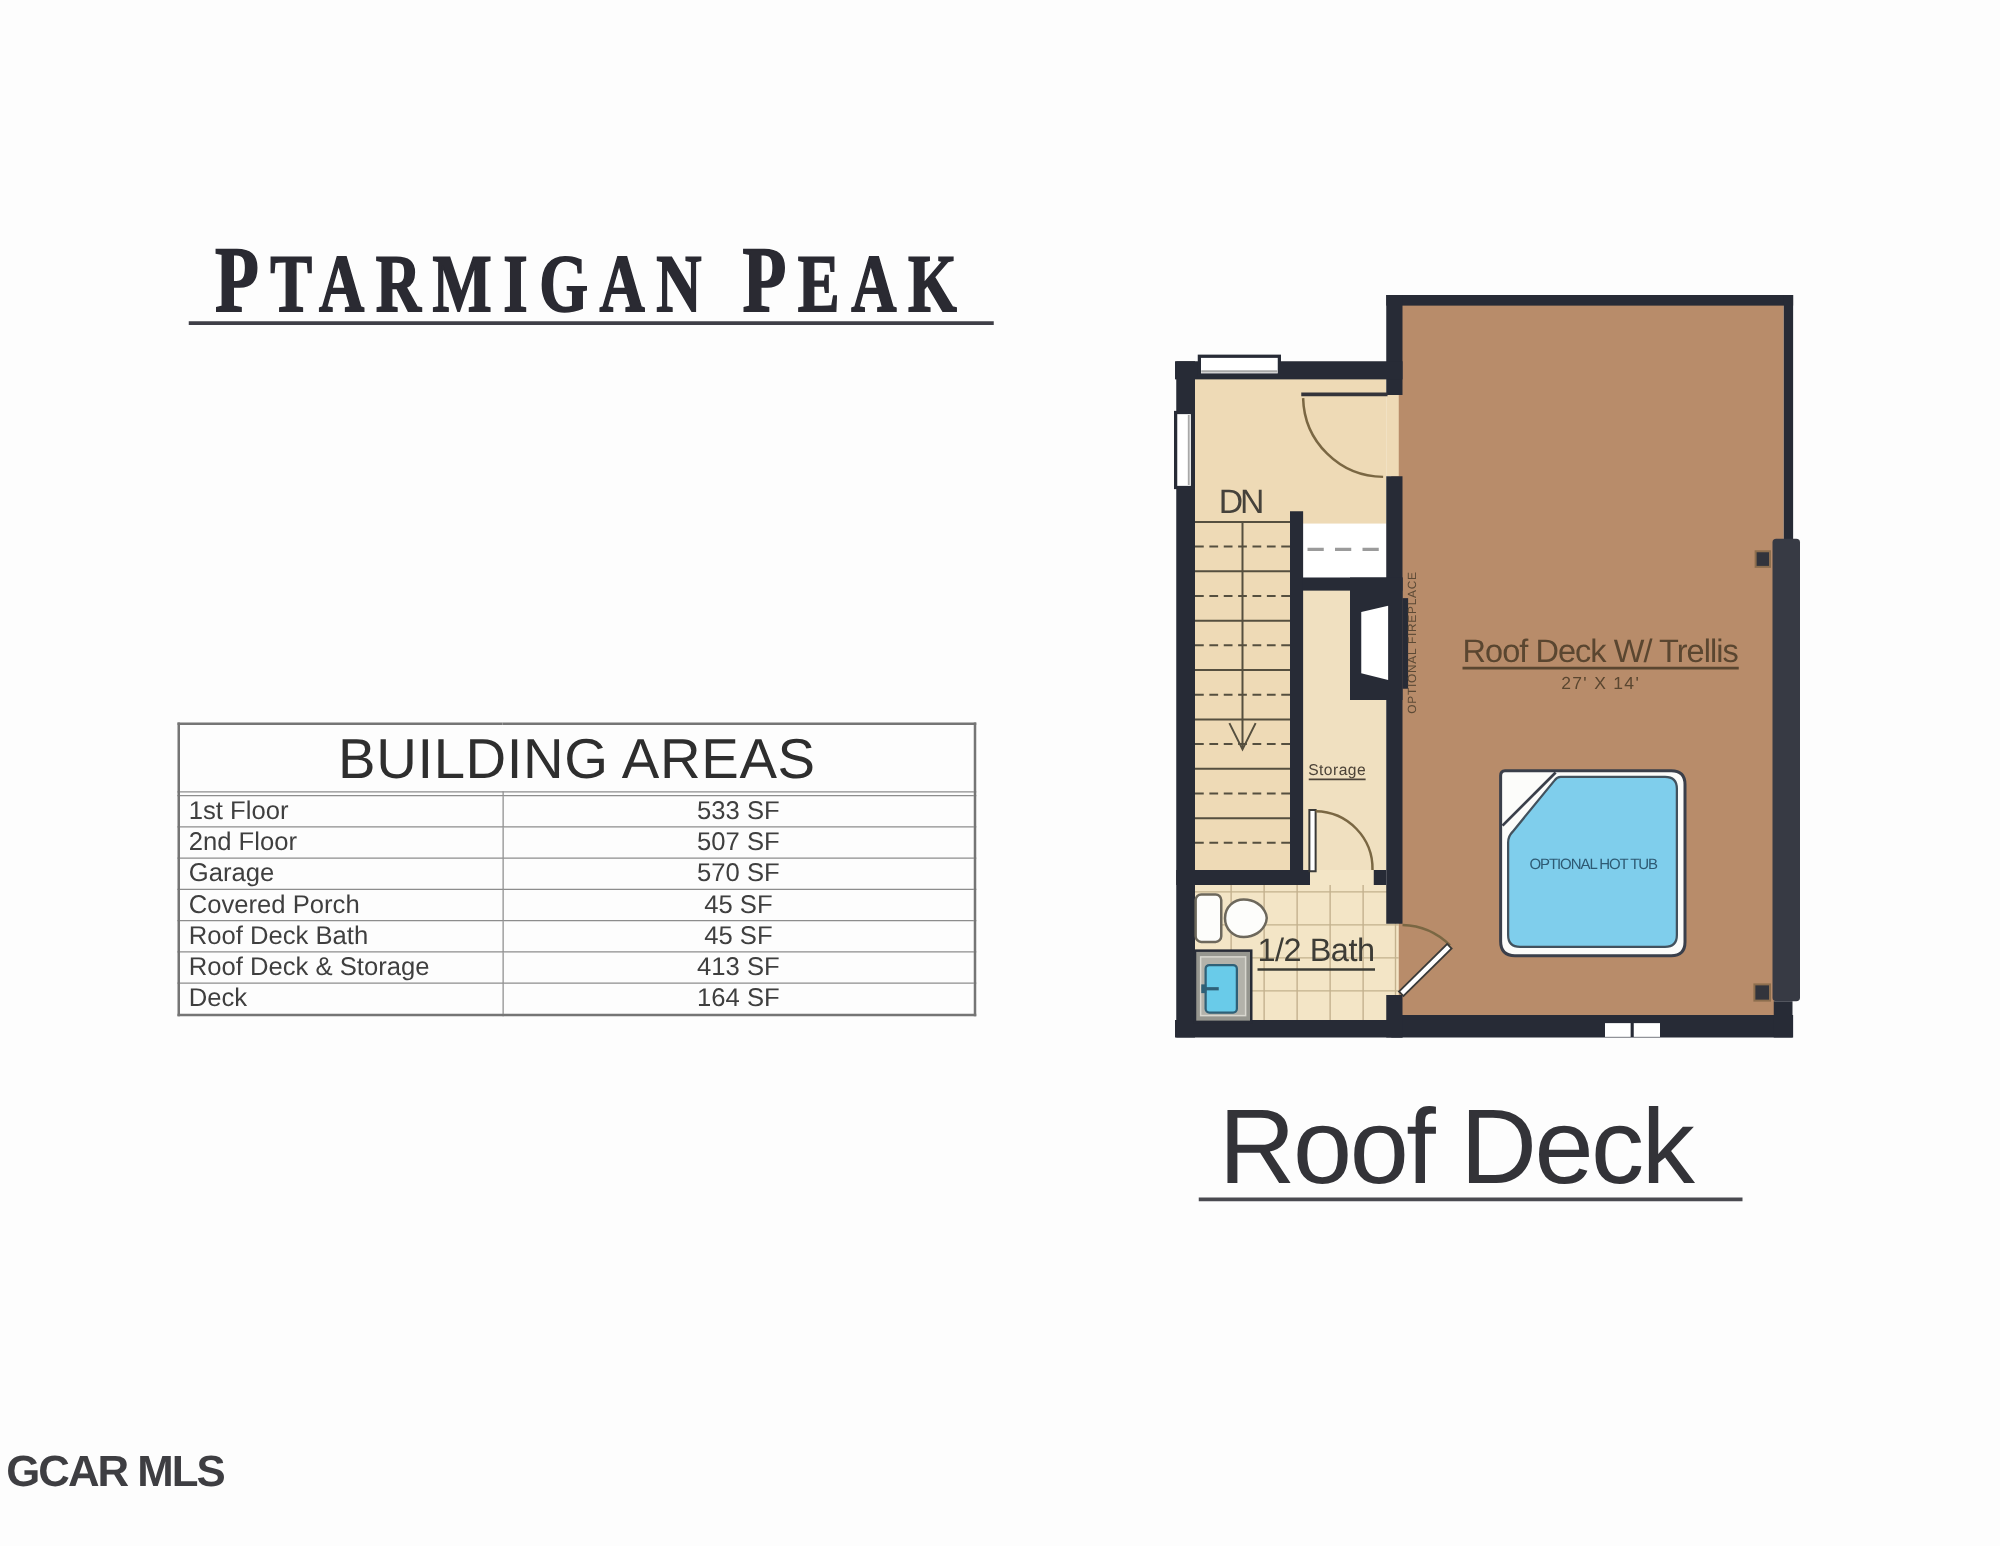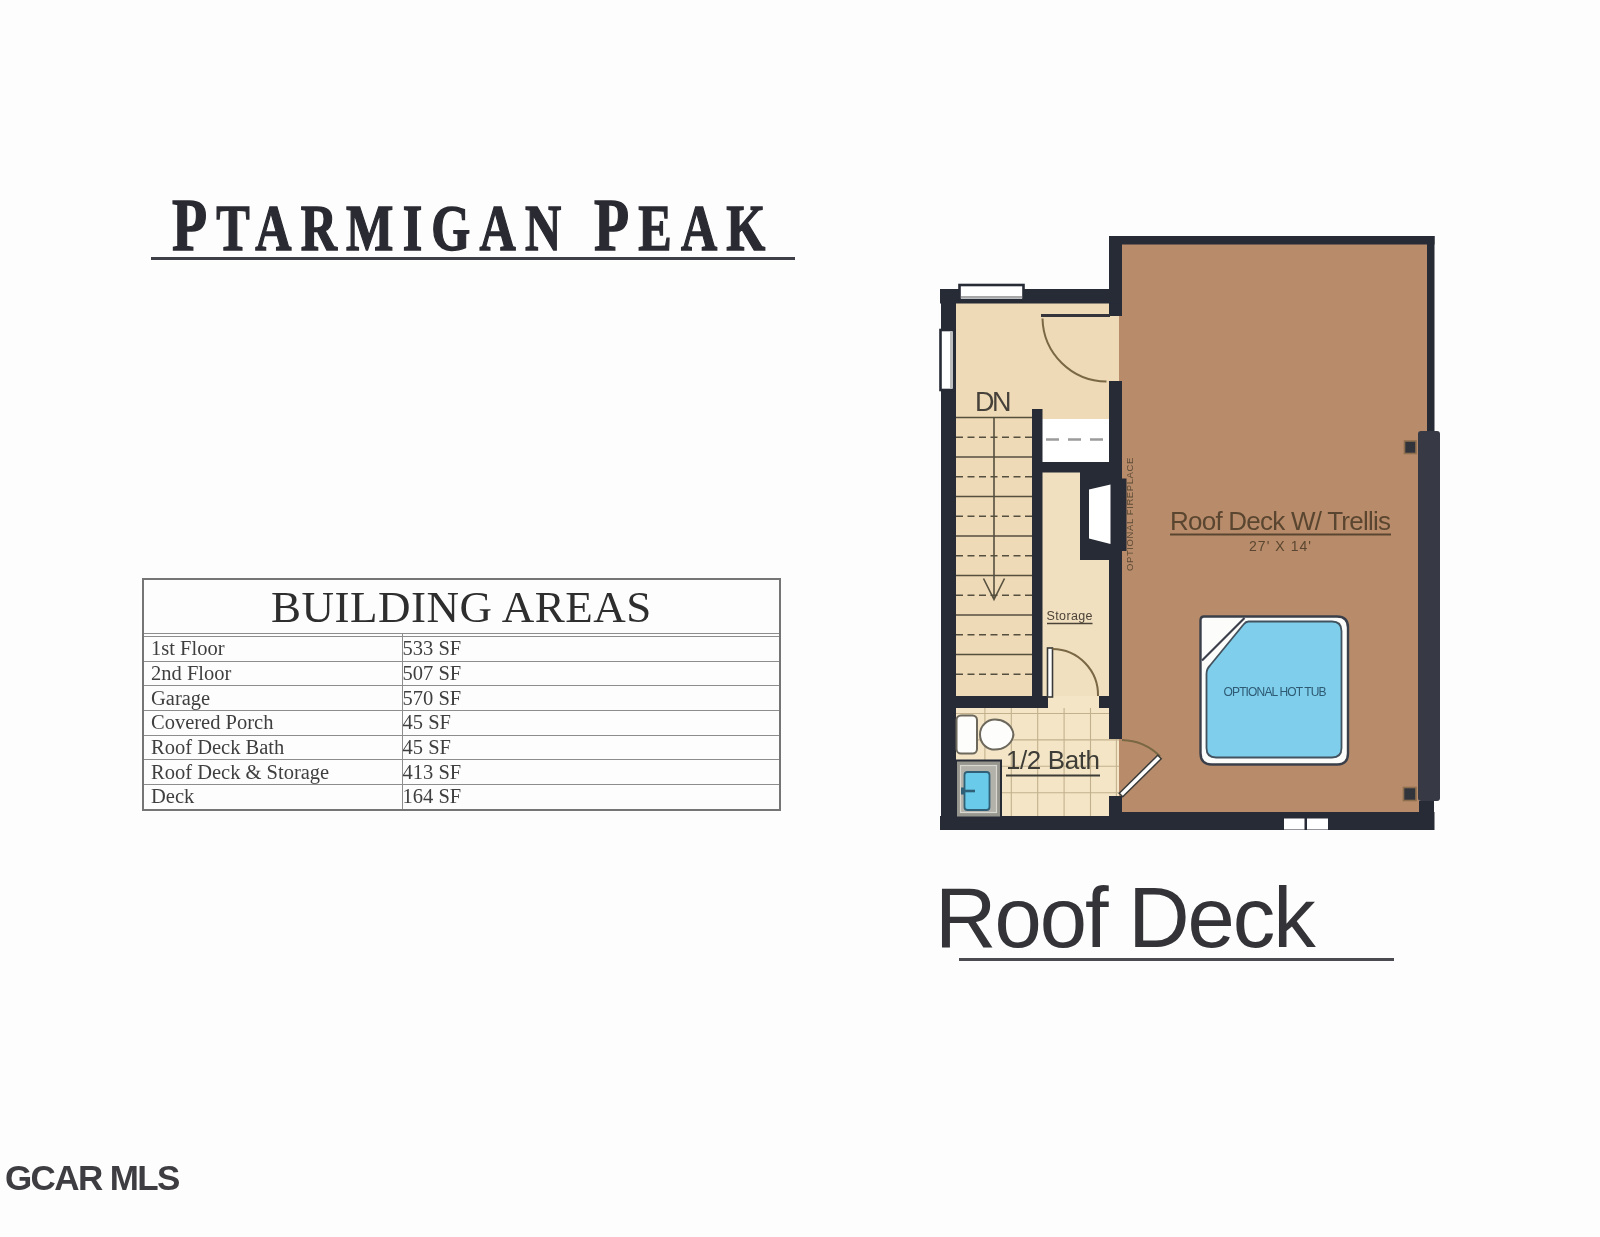--- a/index.html
+++ b/index.html
@@ -1,25 +1,25 @@
 <!DOCTYPE html>
 <html><head>
 <meta charset="utf-8">
 <style>
 html,body{margin:0;padding:0;background:#fdfdfd;}
 body{width:1600px;height:1237px;position:relative;overflow:hidden;font-family:"Liberation Sans",sans-serif;}
 #title{position:absolute;left:151px;top:193px;width:644px;height:64px;border-bottom:3px solid #3f3f47;color:#2a2a32;white-space:nowrap;text-decoration:underline;}
 #title .t{position:absolute;left:21px;top:-11px;font-family:"Liberation Serif",serif;font-weight:bold;font-size:75px;letter-spacing:12px;-webkit-text-stroke:1.4px #2a2a32;transform:scaleX(0.766);transform-origin:0 0;}
 #title .sm{font-size:65.5px;}
 #areas{position:absolute;left:142px;top:578px;width:639px;border-collapse:collapse;table-layout:fixed;color:#3f3f3f;border:2px solid #757575;}
-#areas td{border:1px solid #8d8d8d;font-size:20.5px;padding:0 0 0 7px;height:23.7px;font-family:Liberation Serif, serif;}
-#areas td.v{text-align:left;padding:0;}
+#areas td{border:1px solid #8d8d8d;font-size:20.5px;padding:0 0 0 7px;height:23.7px;}
+#areas td.v{text-align:center;padding:0;}
 #areas tr.hd td{border-bottom:none;height:53px;text-align:center;padding:0;font-size:45px;letter-spacing:0.5px;color:#2e2e2e;}
 #areas tr.sp td{height:2px;padding:0;border-top:1px solid #8d8d8d;border-bottom:1px solid #8d8d8d;}
-#roofdeck{position:absolute;left:959px;top:869px;width:435px;height:89px;border-bottom:3px solid #4a4a50;font-size:85px;color:#333338;letter-spacing:-2px;text-indent:-24px;}
+#roofdeck{position:absolute;left:959px;top:869px;width:435px;height:89px;border-bottom:3px solid #4a4a50;text-align:center;font-size:85px;color:#333338;letter-spacing:-2px;text-indent:-24px;}
 #gcar{position:absolute;left:5px;top:1158px;font-size:35px;color:#3e3e42;letter-spacing:-1.6px;font-weight:bold;}
 svg{position:absolute;left:0;top:0;}
 </style>
 </head>
 <body>
 <div id="title">
     <span class="t">P<span class="sm">TARMIGAN</span> P<span class="sm">EAK</span></span>
   </div>
 <table id="areas">
 <colgroup>

